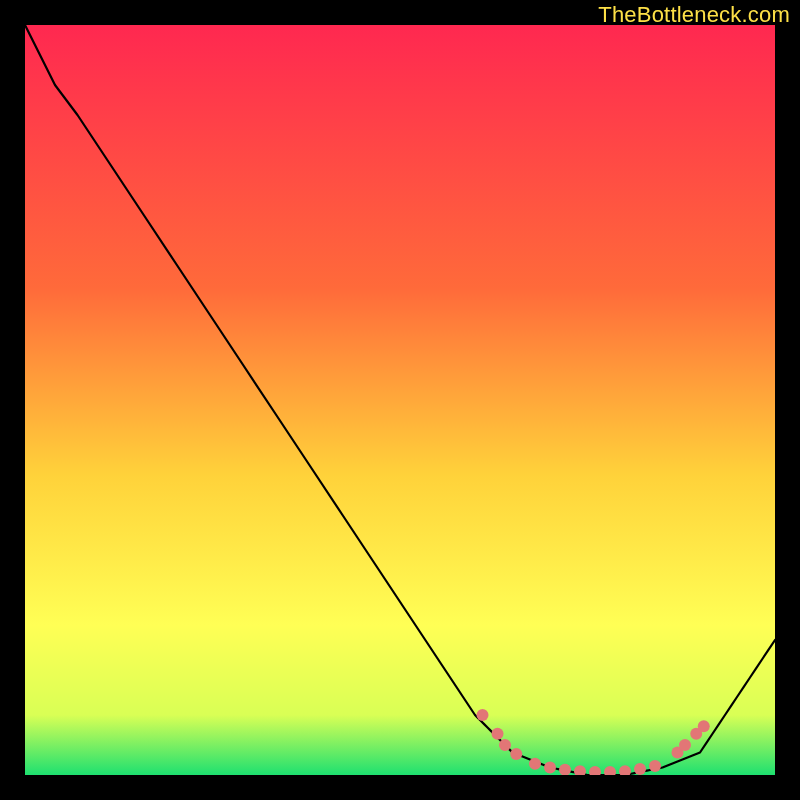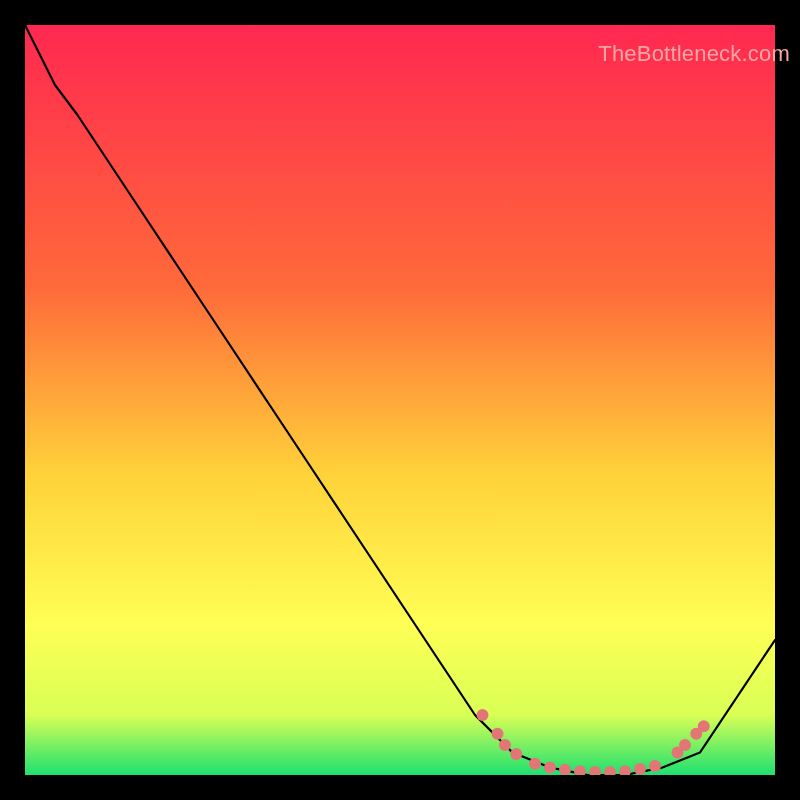--- a/index.html
+++ b/index.html
@@ -7,28 +7,27 @@
   .stage {
     position: relative;
     width: 800px;
     height: 800px;
     background: #000;
   }
   .watermark {
     position: absolute;
     top: 2px;
     right: 10px;
-    color: #fca5a5;
+    color: #fde047;
     font-family: Arial, Helvetica, sans-serif;
     font-size: 22px;
     font-weight: 500;
     letter-spacing: 0.2px;
     z-index: 40;
     user-select: none;
-    margin-top: 39px;
   }
   .plot {
     position: absolute;
     left: 25px;
     top: 25px;
     width: 750px;
     height: 750px;
   }
   .plot svg { position: absolute; inset: 0; width: 100%; height: 100%; }
   .gradient-rect { width: 100%; height: 100%; }

